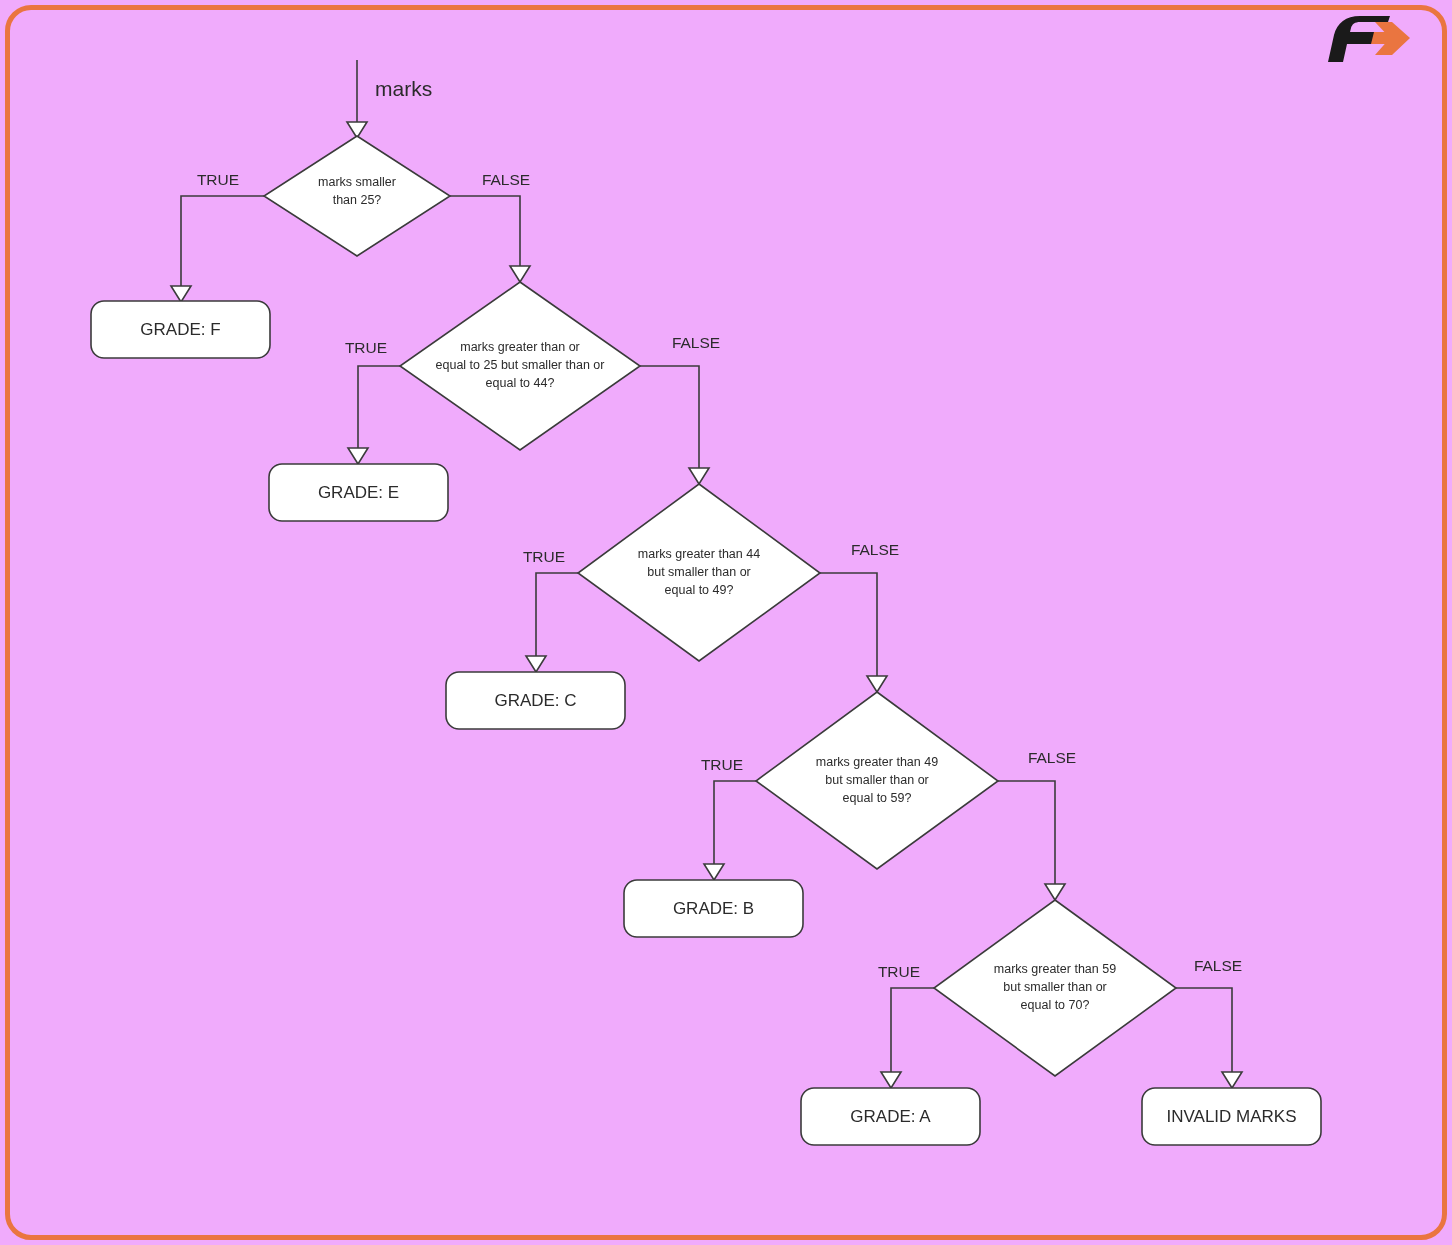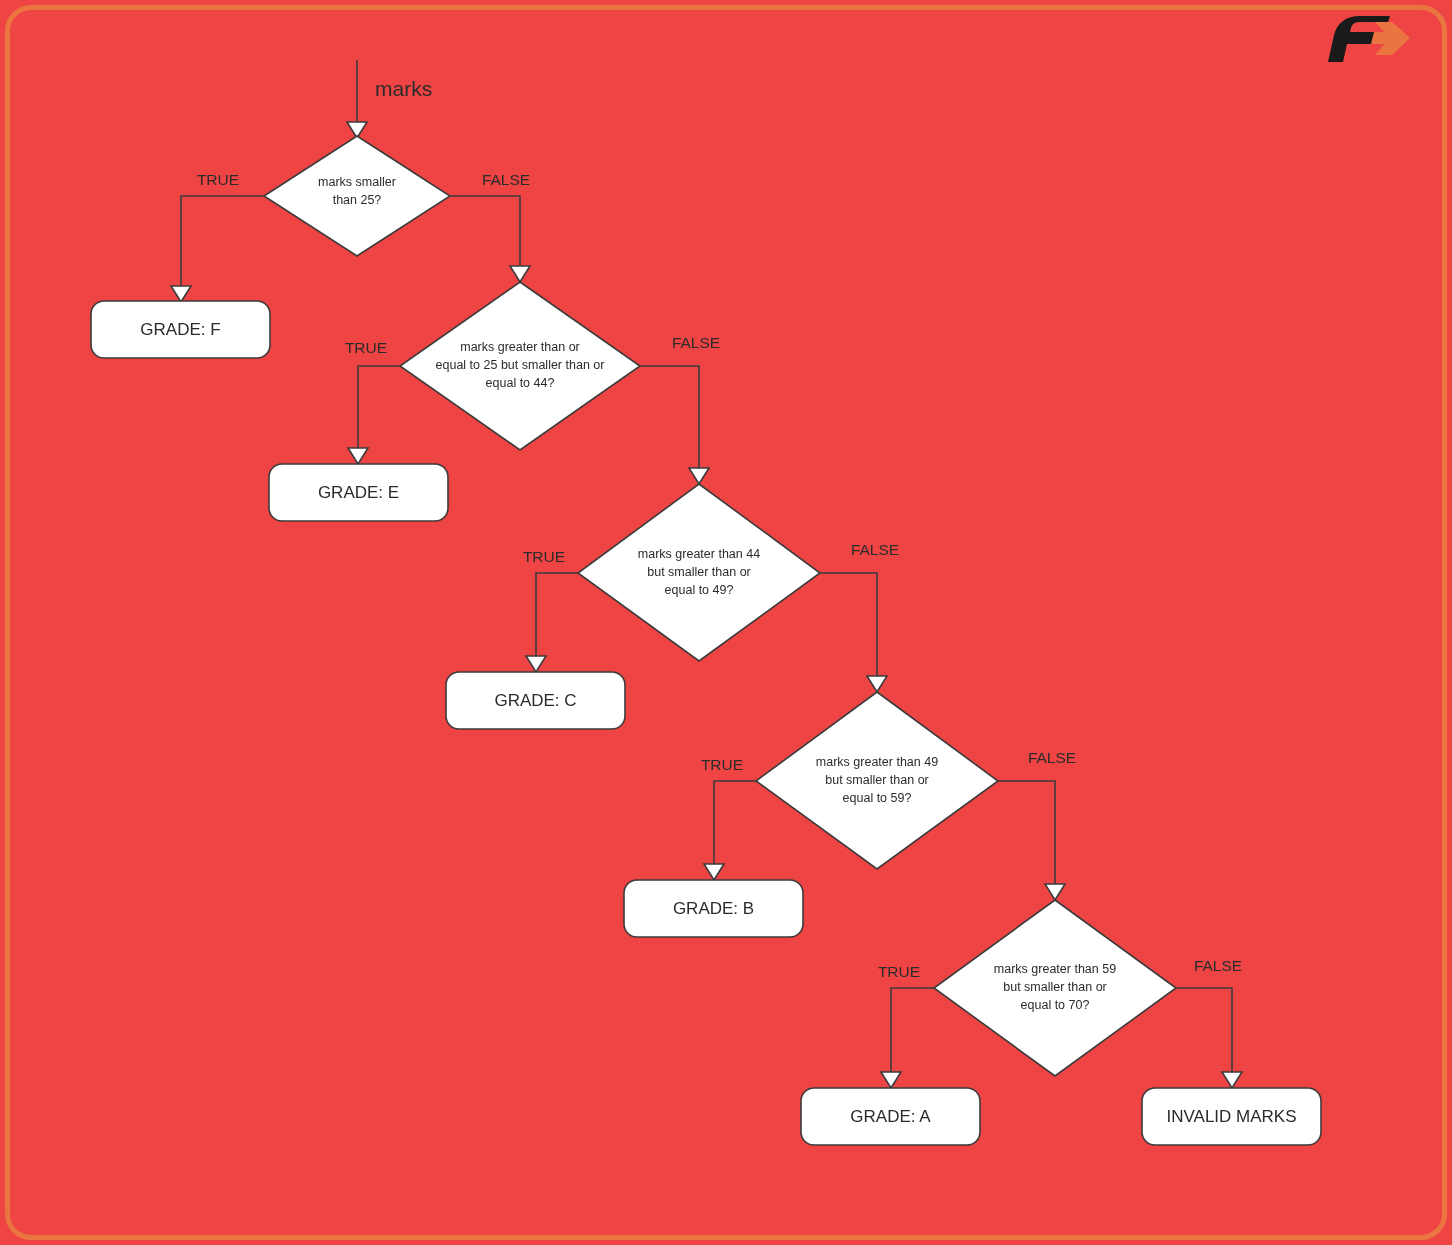--- a/index.html
+++ b/index.html
@@ -4,21 +4,21 @@
 <style>
   html, body {
     margin: 0;
     padding: 0;
     background: #ffffff;
   }
   #page {
     position: relative;
     width: 1452px;
     height: 1245px;
-    background: #ef4444;
+    background: #f0abfc;
     overflow: hidden;
     font-family: "Liberation Sans", sans-serif;
   }
   
   #frame {
     position: absolute;
     left: 5px;
     top: 5px;
     width: 1442px;
     height: 1235px;

